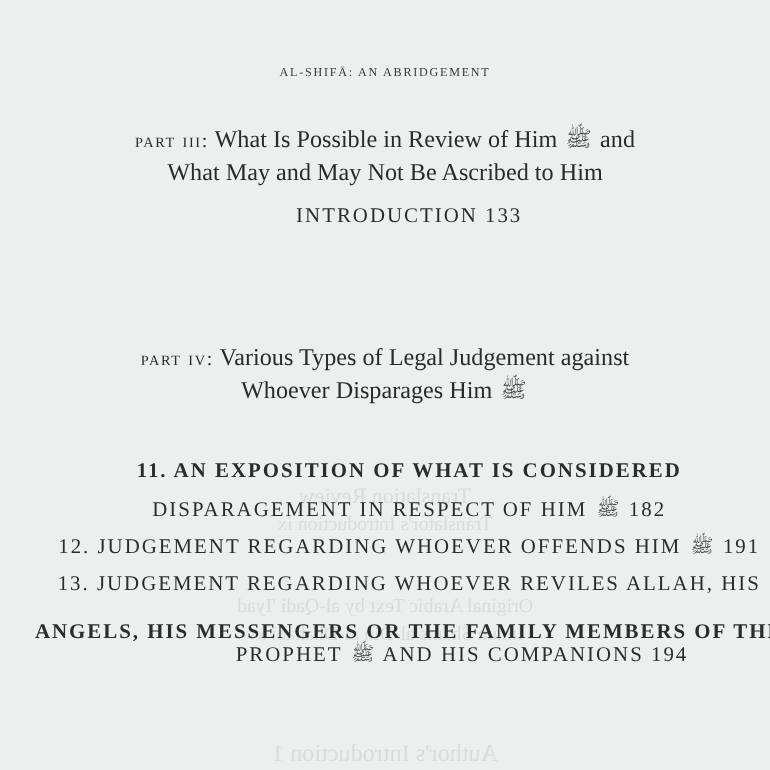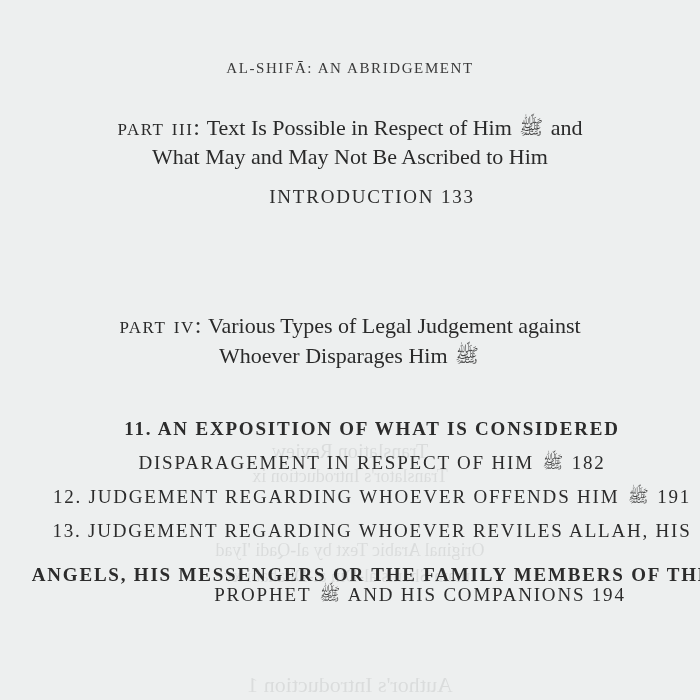--- a/index.html
+++ b/index.html
@@ -27,41 +27,41 @@
       font-family: "Liberation Serif", serif;
       transform: scaleX(-1);
       pointer-events: none;
     }
     .running-head {
       position: absolute;
       top: 60px;
       left: 0;
       width: 700px;
       text-align: center;
-      font-size: 15px;
+      font-size: 11px;
       letter-spacing: 1.6px;
       color: #3a3a3a;
     }
     .line {
       position: absolute;
       left: 0;
       width: 700px;
       text-align: center;
       white-space: nowrap;
     }
     .part-title {
       font-size: 22px;
       line-height: 28px;
       color: #2a2a2a;
     }
     .part-label {
       font-variant: small-caps;
       text-transform: lowercase;
       letter-spacing: 1.5px;
-      font-size: 24px;
+      font-size: 18px;
     }
     .toc-entry {
       font-size: 19px;
       letter-spacing: 1.8px;
       color: #2c2c2c;
       text-transform: uppercase;
       margin-left: 22px;
     }
     .honorific {
       display: inline-block;
@@ -80,21 +80,21 @@
   <div class="ghost" style="top:440px;font-size:20px;">Translation Review</div>
   <div class="ghost" style="top:466px;font-size:18px;">Translator's Introduction ix</div>
   <div class="ghost" style="top:540px;font-size:18px;">Original Arabic Text by al-Qadi 'Iyad</div>
   <div class="ghost" style="top:566px;font-size:18px;">Imam Shams al-Din al-Dhahabi xv</div>
   <div class="ghost" style="top:672px;font-size:22px;">Author's Introduction 1</div>
 
   <div class="running-head">AL-SHIFĀ: AN ABRIDGEMENT</div>
 
   <div class="line part-title" style="top:113px;">
     <span class="part-label">PART III:</span>
-    <span>Text Is Possible in Respect of Him</span>
+    <span>What Is Possible in Review of Him</span>
     <span class="honorific">ﷺ</span>
     <span>and</span>
   </div>
   <div class="line part-title" style="top:143px;text-align:center;">What May and May Not Be Ascribed to Him</div>
 
   <div class="line toc-entry" style="top:186px;">
     <span>INTRODUCTION 133</span>
   </div>
 
   <div class="line part-title" style="top:311px;">

